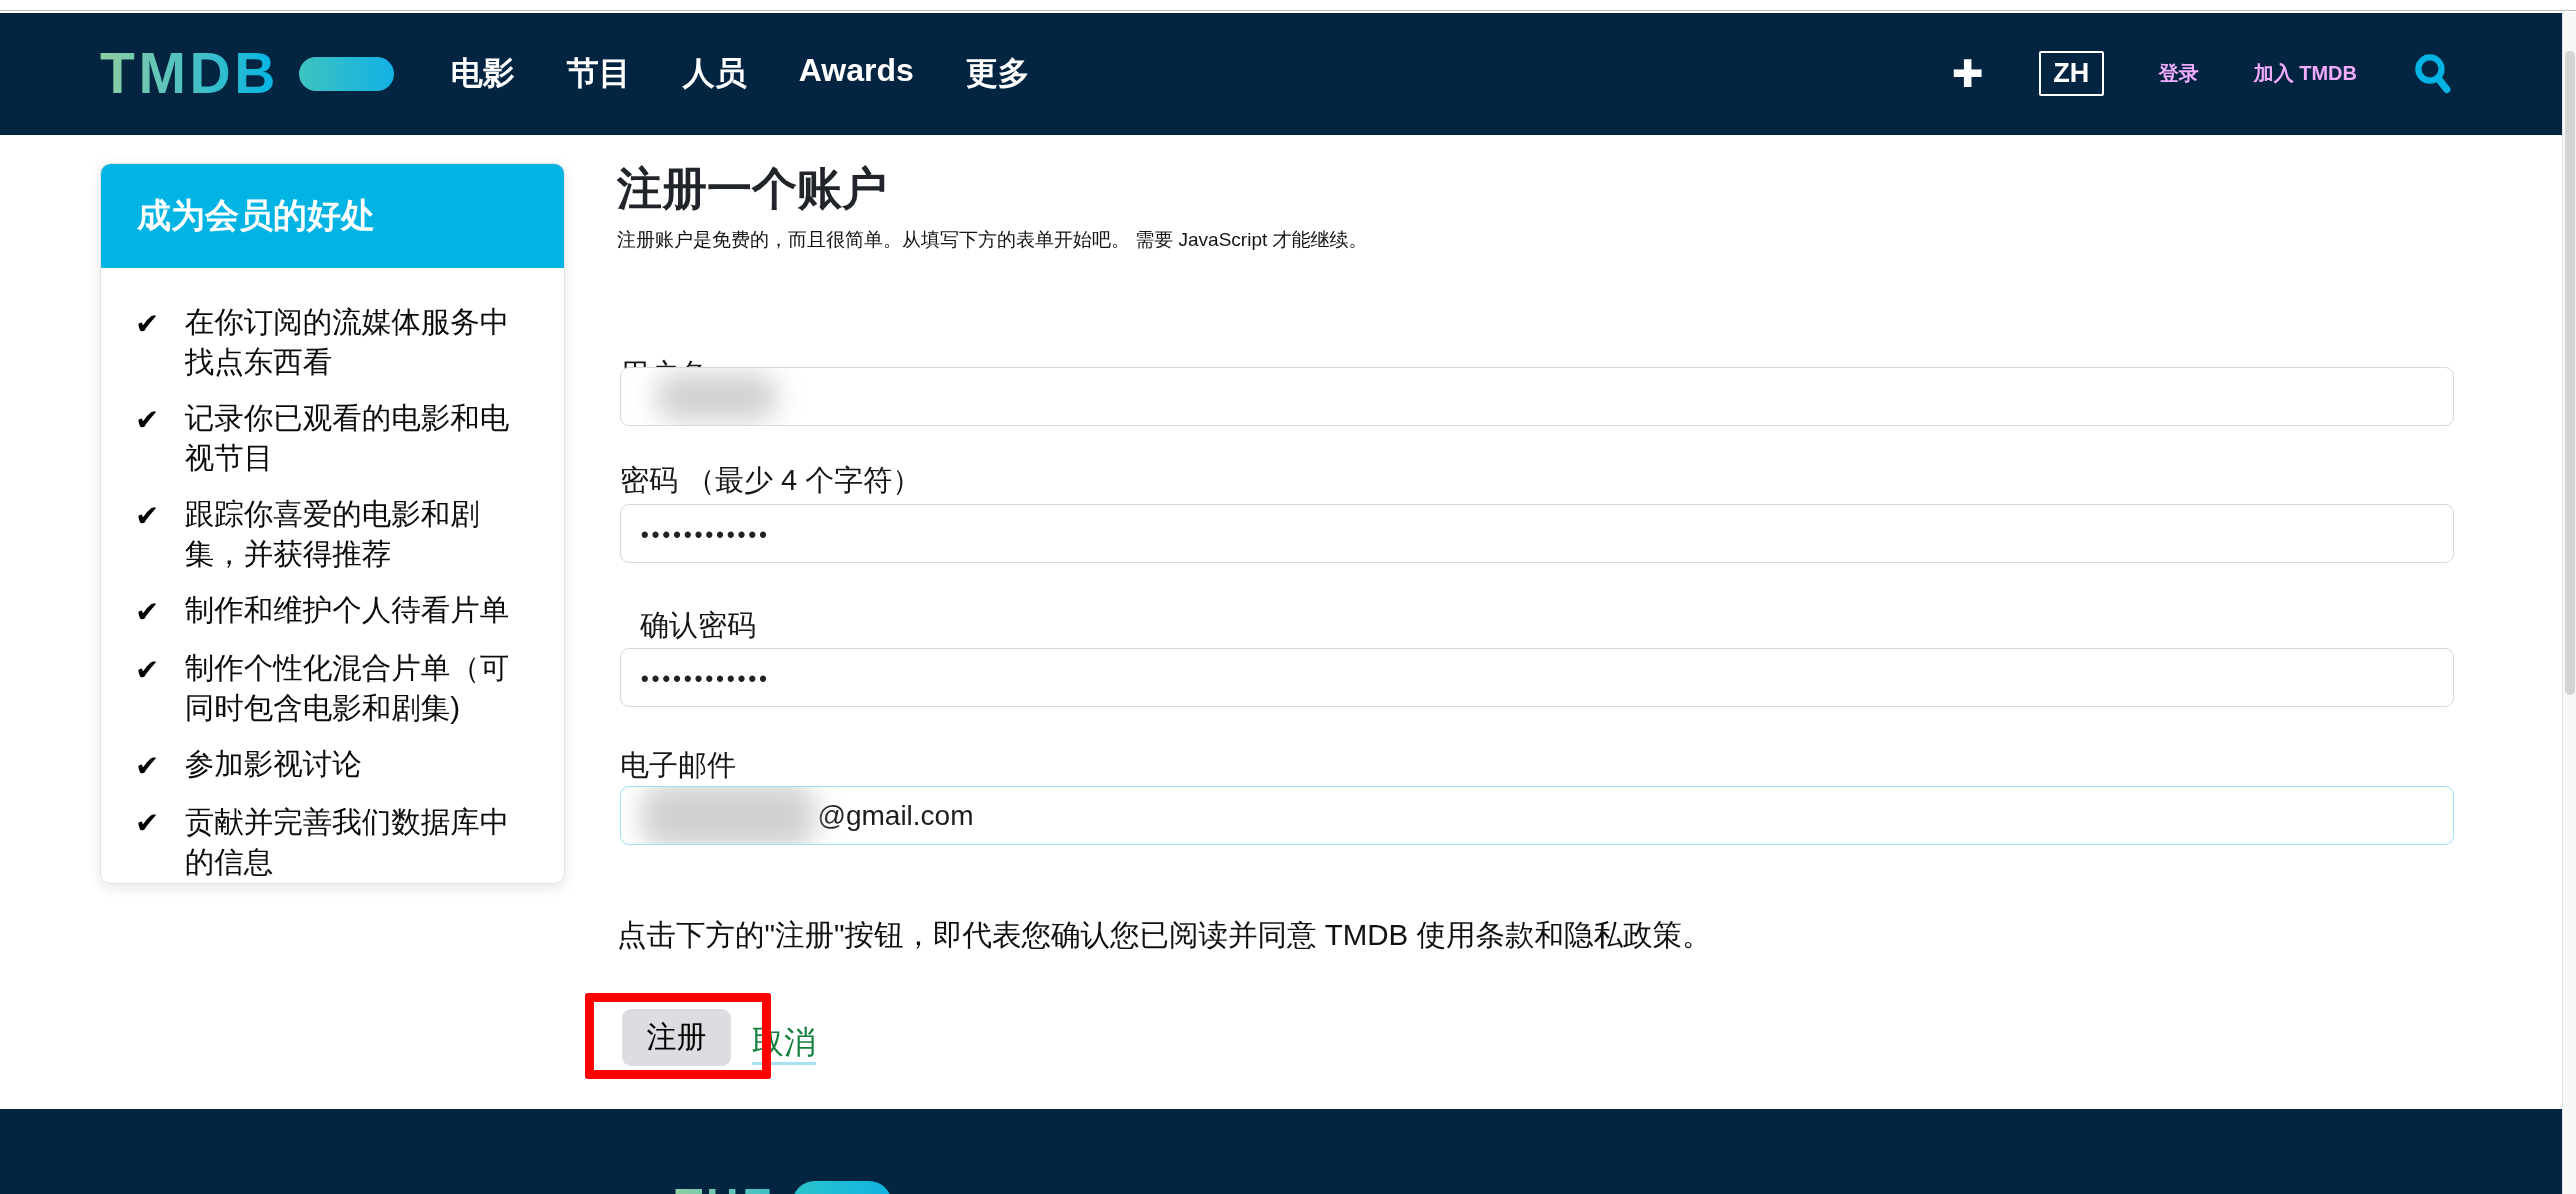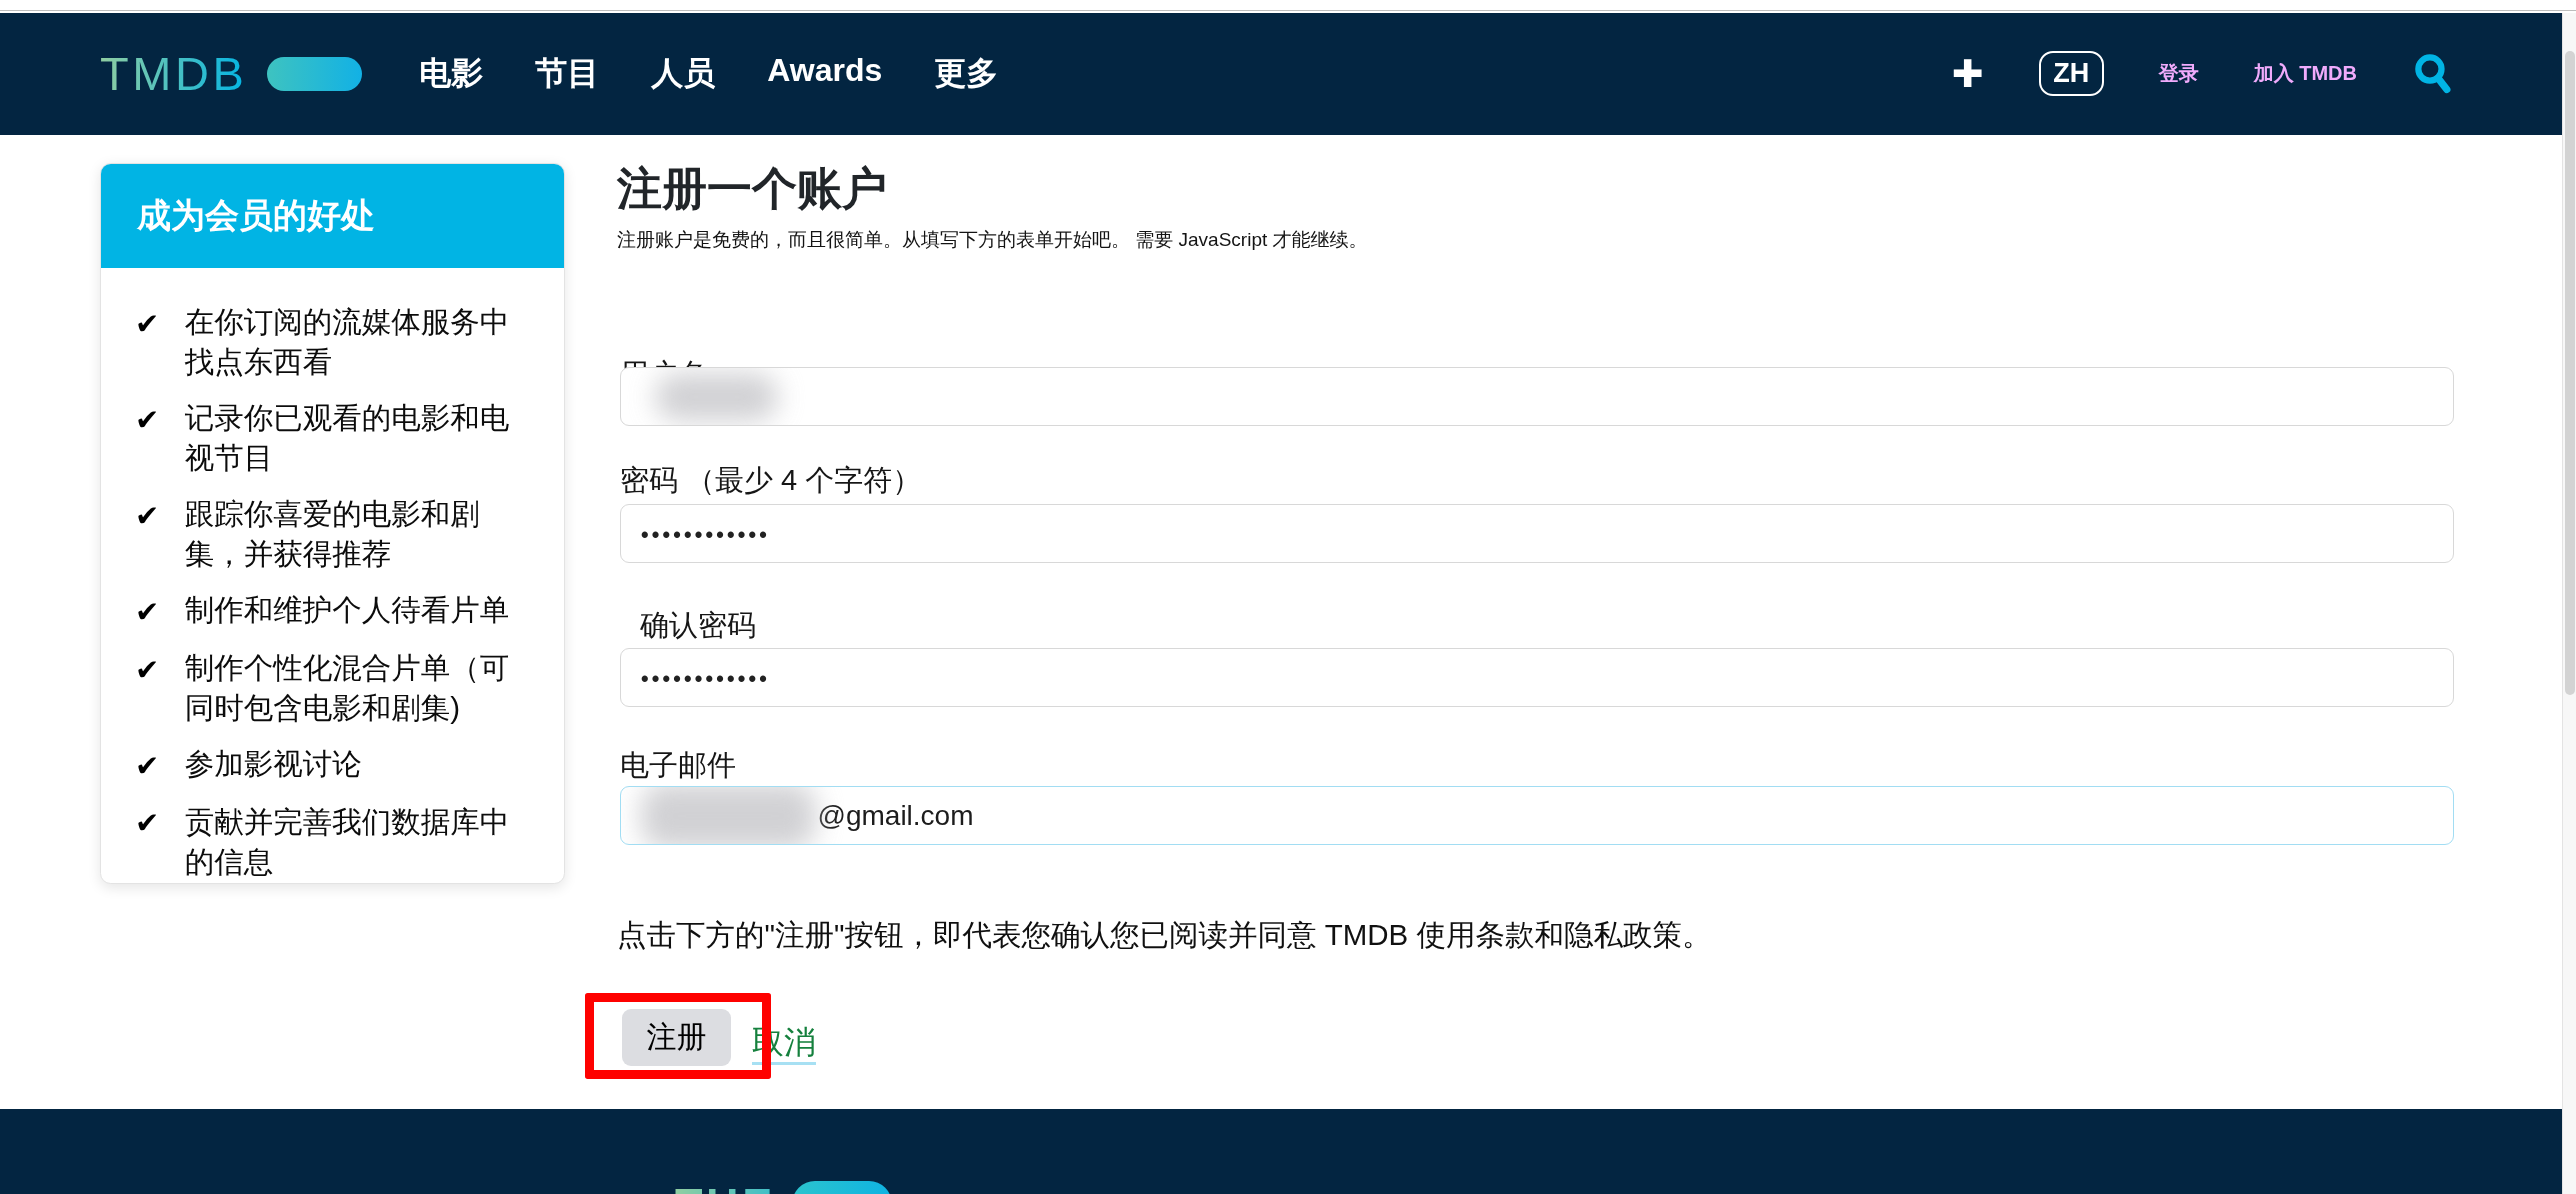--- a/index.html
+++ b/index.html
@@ -6,29 +6,29 @@
   html,body { background:#ffffff; }
   body { font-family:"Liberation Sans","DejaVu Sans",sans-serif; }
   #page { position:relative; width:2576px; height:1195px; background:#ffffff; overflow:hidden; }
 
   
   .top-strip { position:absolute; left:0; top:0; width:2576px; height:10.7px; background:#ffffff; border-bottom:1.8px solid #bdbdbd; z-index:6; }
 
   
   .navbar { position:absolute; left:0; top:12.5px; width:2562px; height:122px; background:#032541; display:flex; align-items:center; padding-left:100px; z-index:5; }
   .logo { display:flex; align-items:center; gap:19.7px; cursor:pointer; }
-  .logo-text { font-size:47px; font-weight:400; letter-spacing:3.6px; line-height:1;
+  .logo-text { font-size:57px; font-weight:700; letter-spacing:3.6px; line-height:1;
     background:linear-gradient(90deg,#90cea1 0%,#3cbec9 60%,#01b4e4 100%);
     -webkit-background-clip:text; background-clip:text; color:transparent; }
   .logo-pill { width:95px; height:34px; border-radius:17px; background:linear-gradient(90deg,#3ec3c0,#12b1e5); }
   .nav-items { display:flex; list-style:none; gap:52px; margin-left:57px; }
   .nav-items li { color:#ffffff; font-size:32px; font-weight:600; cursor:pointer; white-space:nowrap; }
   .nav-right { margin-left:auto; margin-right:107px; display:flex; align-items:center; gap:55px; }
   .plus-icon { color:#ffffff; font-size:38px; font-weight:700; line-height:1; cursor:pointer; }
-  .lang-badge { color:#ffffff; border:2.7px solid #ffffff; border-radius:14px; font-size:27px; font-weight:700; padding:7.2px 12.5px; line-height:1; cursor:pointer; }
+  .lang-badge { color:#ffffff; border:2.7px solid #ffffff; border-radius:2px; font-size:27px; font-weight:700; padding:7.2px 12.5px; line-height:1; cursor:pointer; }
   .nav-link { color:#f0abfc; font-size:20px; font-weight:700; cursor:pointer; white-space:nowrap; }
   .search-btn { width:43px; height:43px; cursor:pointer; display:flex; align-items:center; justify-content:center; }
 
   
   .card { position:absolute; left:100px; top:163px; width:465px; height:721px; background:#ffffff; border:0.9px solid #e3e3e3; border-radius:10.7px; box-shadow:0 3.6px 12.5px rgba(0,0,0,0.10); overflow:hidden; }
   .card-header { height:104px; background:#01b4e4; display:flex; align-items:center; padding:4px 36px; }
   .card-title { color:#ffffff; font-size:34px; font-weight:700; }
   .benefits { list-style:none; padding:34px 30px 30px 34px; display:flex; flex-direction:column; gap:16px; }
   .benefits li { display:flex; gap:19.7px; font-size:29.5px; line-height:40px; color:#0c0c0c; }
   .check { font-size:29px; font-weight:700; color:#000; flex:0 0 30px; padding-top:1.8px; }

